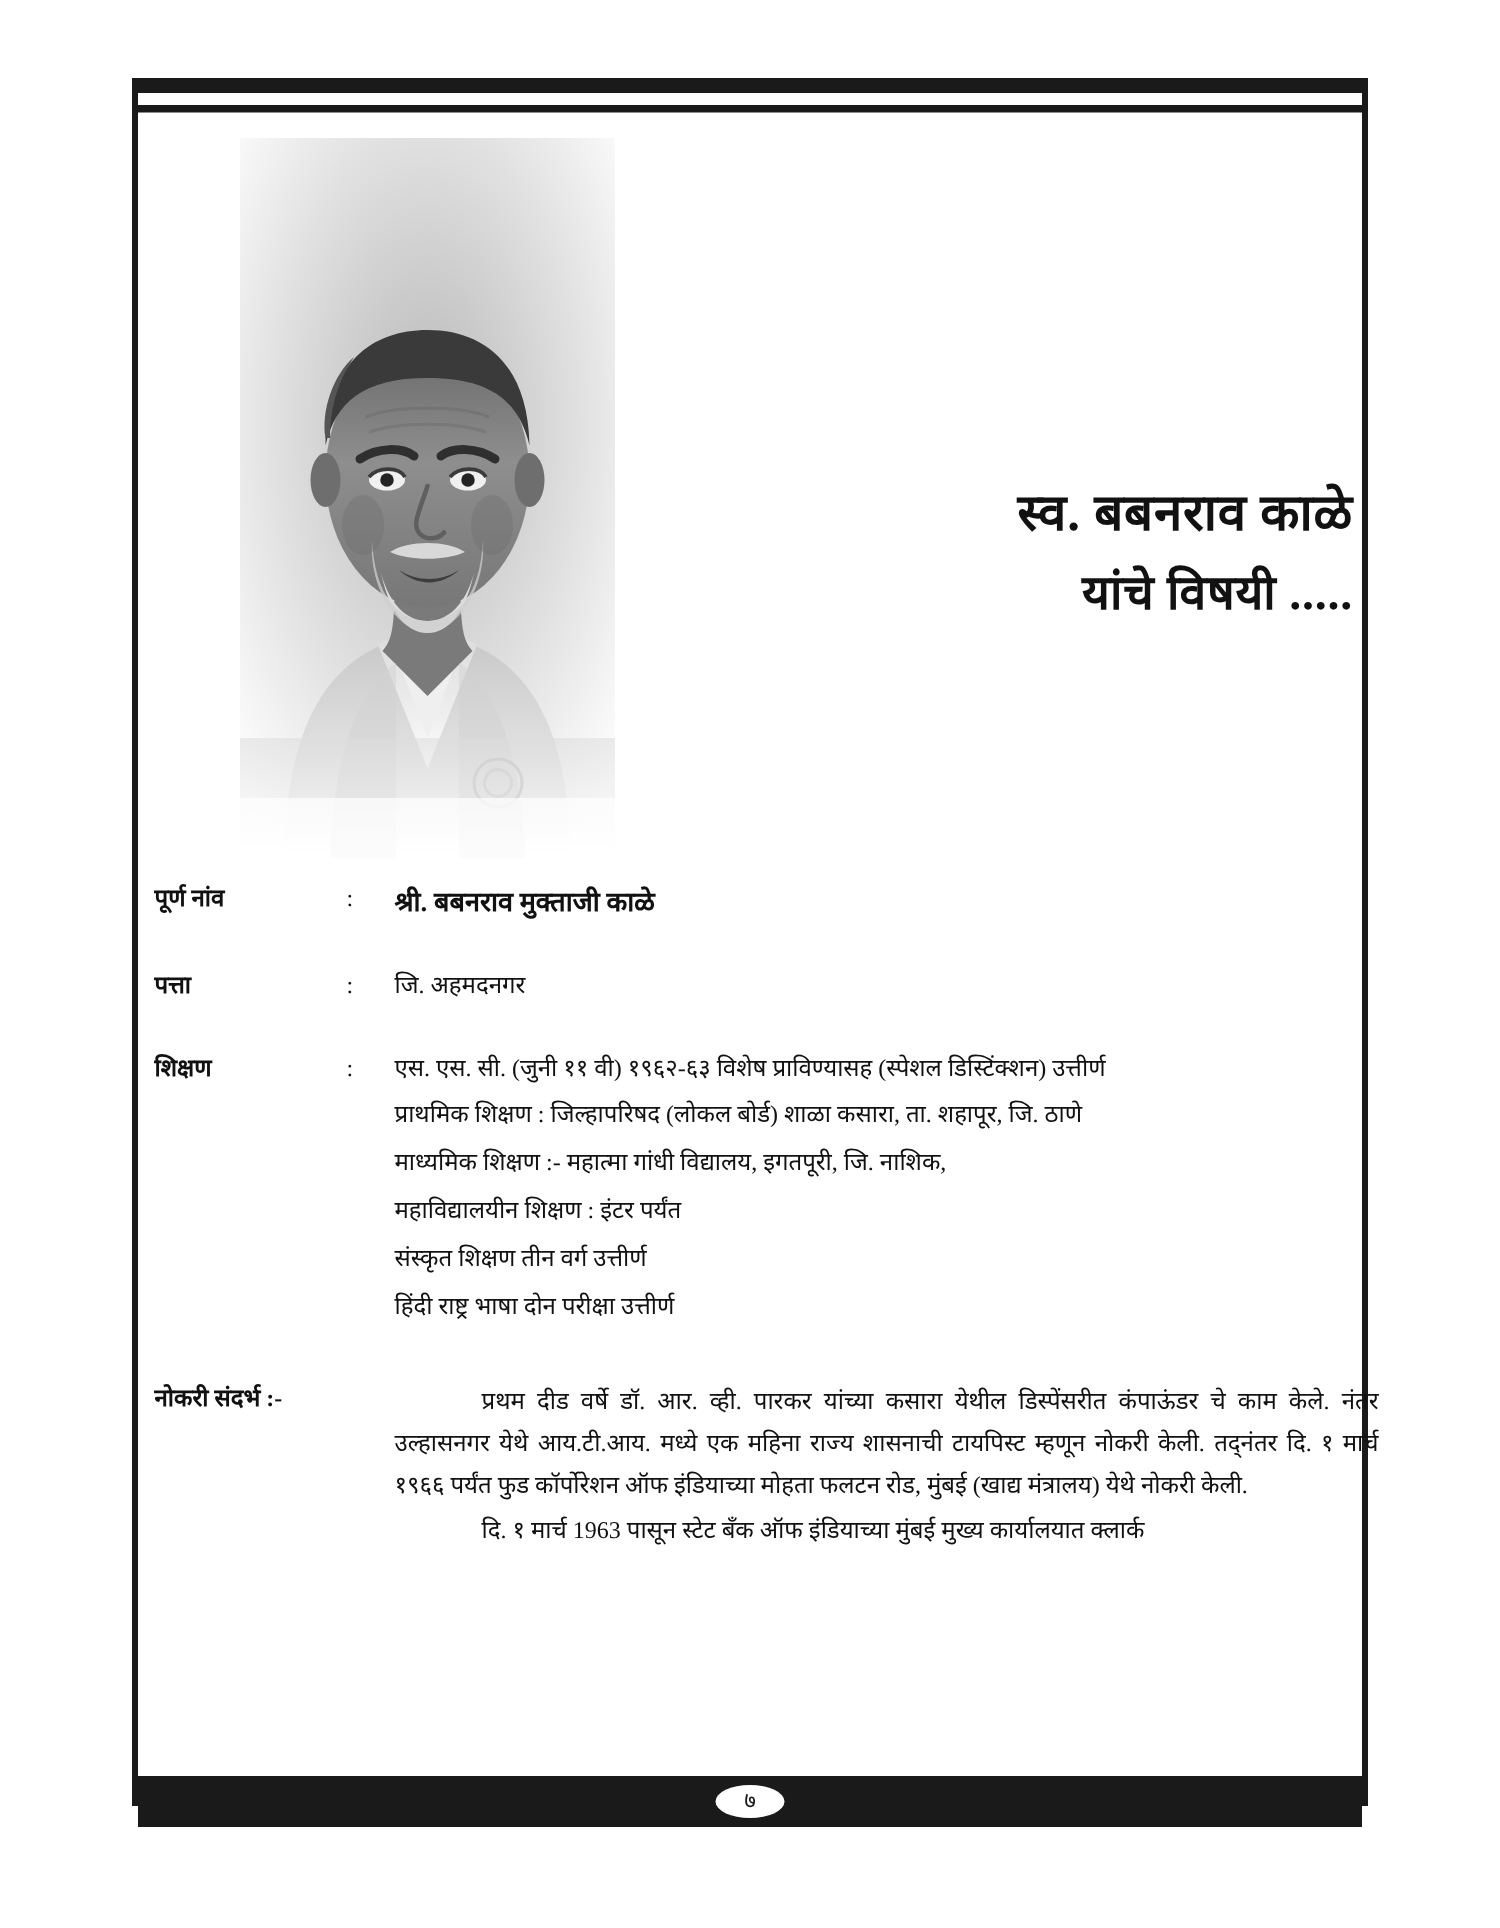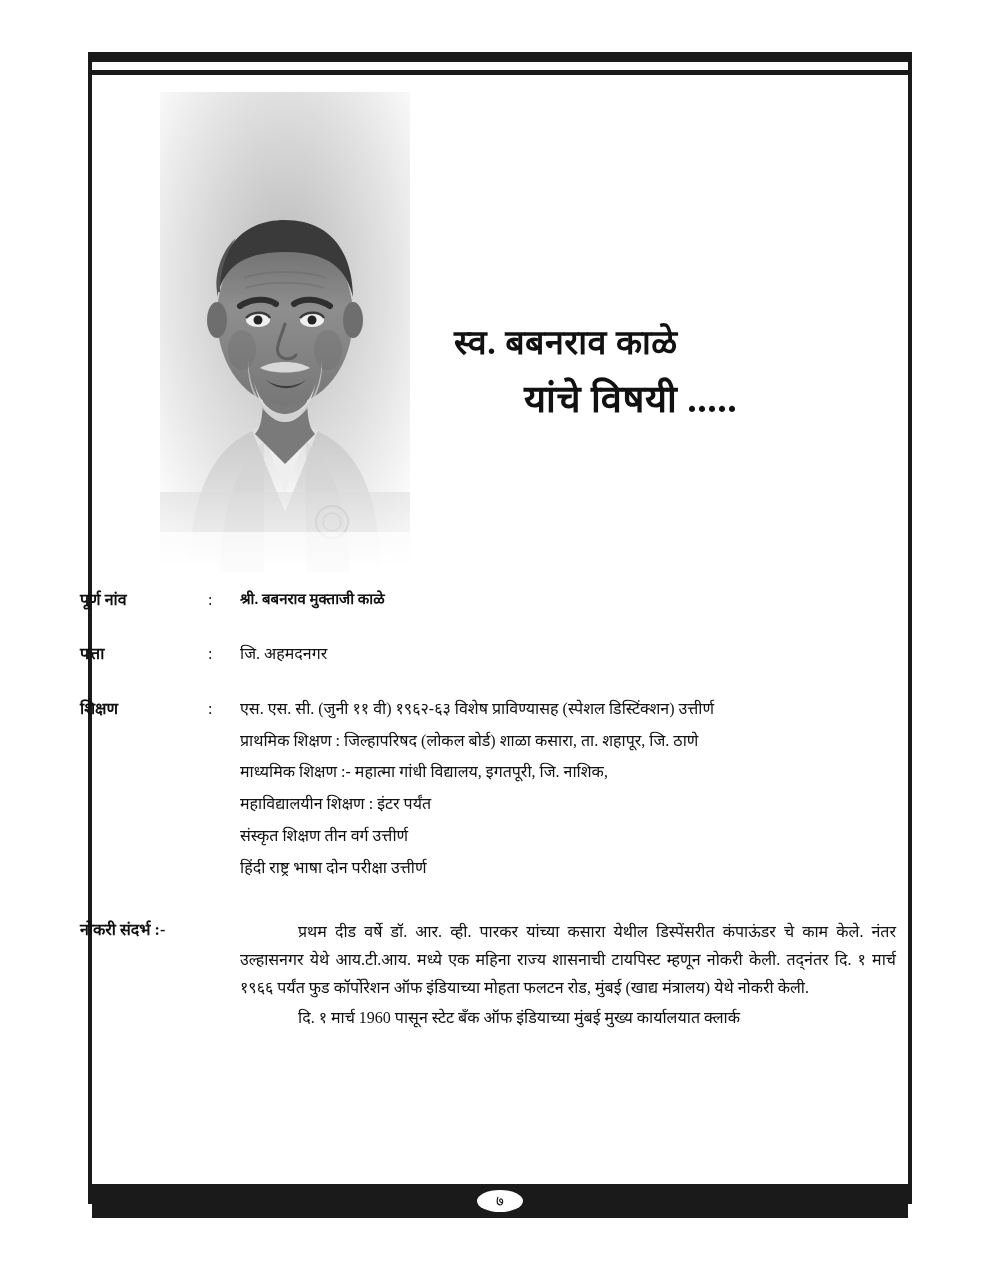--- a/index.html
+++ b/index.html
@@ -82,47 +82,47 @@
     left: 160px;
     top: 92px;
     width: 250px;
     height: 480px;
   }
   .photo-svg { display: block; }
 
   
   .title-block {
     position: absolute;
-    left: 454px;
+    left: 422px;
     top: 320px;
     width: 480px;
-    text-align: left;
+    text-align: right;
     color: #111;
   }
   .title-line1 {
     font-size: 34px;
     font-weight: bold;
     letter-spacing: 0.5px;
     line-height: 1.35;
     white-space: nowrap;
   }
   .title-line2 {
-    font-size: 38px;
+    font-size: 32px;
     font-weight: bold;
     letter-spacing: 0.5px;
     line-height: 1.35;
     margin-top: 8px;
     padding-left: 70px;
     white-space: nowrap;
   }
 
   
   .details {
     position: absolute;
-    left: 80px;
+    left: 103px;
     top: 588px;
     width: 816px;
   }
   .row {
     display: flex;
     align-items: flex-start;
     margin-bottom: 30px;
   }
   .row-label {
     width: 128px;
@@ -144,21 +144,21 @@
     font-size: 16px;
     color: #111;
     line-height: 1.55;
   }
   .row-value .line {
     display: block;
     white-space: nowrap;
   }
   .row-value.bold .line {
     font-weight: bold;
-    font-size: 15px;
+    font-size: 18px;
   }
   .row.edu .row-value .line {
     margin-bottom: 7px;
   }
   .row.job {
     margin-top: 20px;
   }
   .row.job .row-label {
     width: 160px;
     flex: 0 0 160px;
@@ -293,21 +293,21 @@
         <span class="line">महाविद्यालयीन शिक्षण : इंटर पर्यंत</span>
         <span class="line">संस्कृत शिक्षण तीन वर्ग उत्तीर्ण</span>
         <span class="line">हिंदी राष्ट्र भाषा दोन परीक्षा उत्तीर्ण</span>
       </div>
     </div>
 
     <div class="row job">
       <div class="row-label">नोकरी संदर्भ :-</div>
       <div class="row-value">
         <span class="para">प्रथम दीड वर्षे डॉ. आर. व्ही. पारकर यांच्या कसारा येथील डिस्पेंसरीत कंपाऊंडर चे काम केले. नंतर उल्हासनगर येथे आय.टी.आय. मध्ये एक महिना राज्य शासनाची टायपिस्ट म्हणून नोकरी केली. तद्नंतर दि. १ मार्च १९६६ पर्यंत फुड कॉर्पोरेशन ऑफ इंडियाच्या मोहता फलटन रोड, मुंबई (खाद्य मंत्रालय) येथे नोकरी केली.</span>
-        <span class="para">दि. १ मार्च 1960 पासून स्टेट बँक ऑफ इंडियाच्या मुंबई मुख्य कार्यालयात क्लार्क</span>
+        <span class="para">दि. १ मार्च 1963 पासून स्टेट बँक ऑफ इंडियाच्या मुंबई मुख्य कार्यालयात क्लार्क</span>
       </div>
     </div>
 
   </div>
 
   <div class="footer-bar">
     <div class="footer-oval">७</div>
   </div>
 
 </div>

